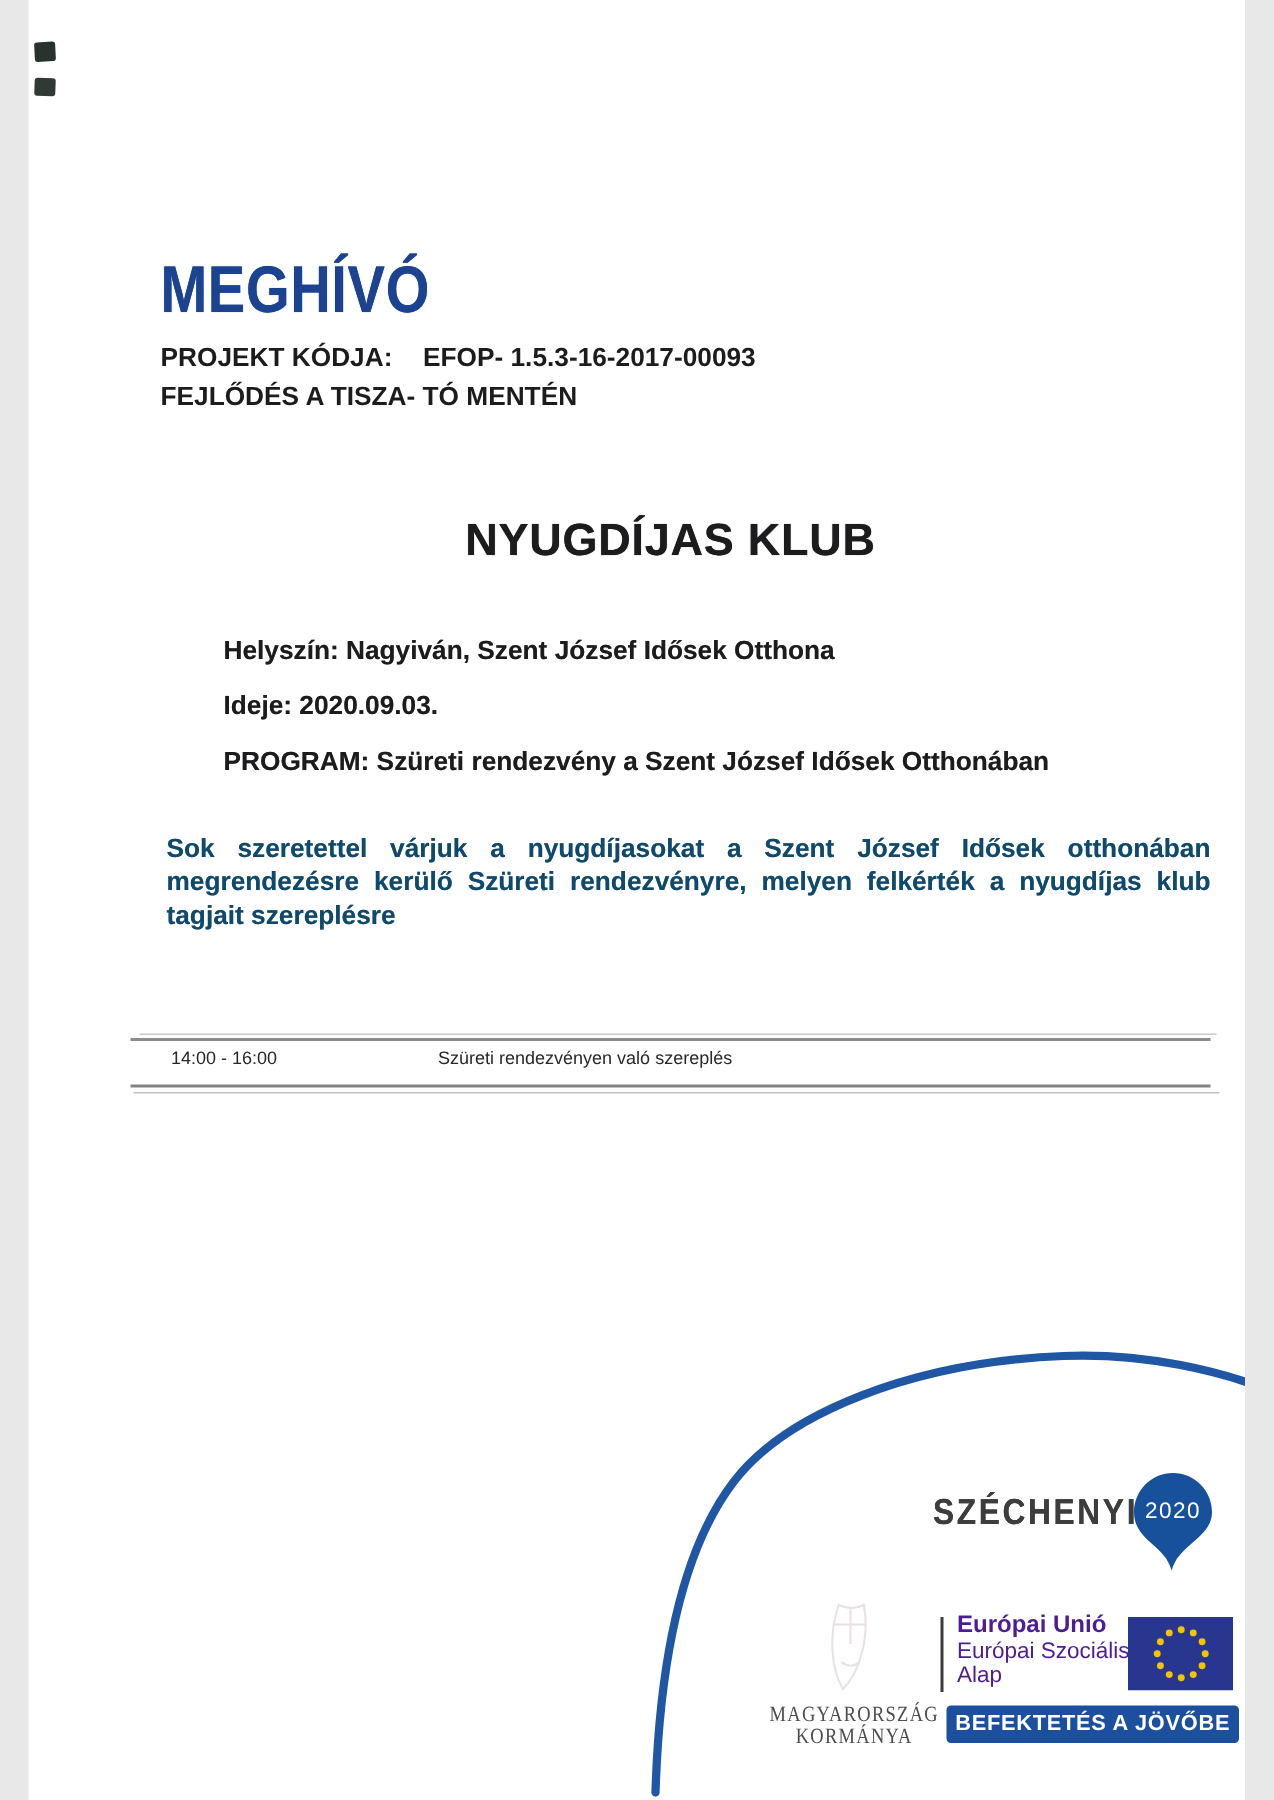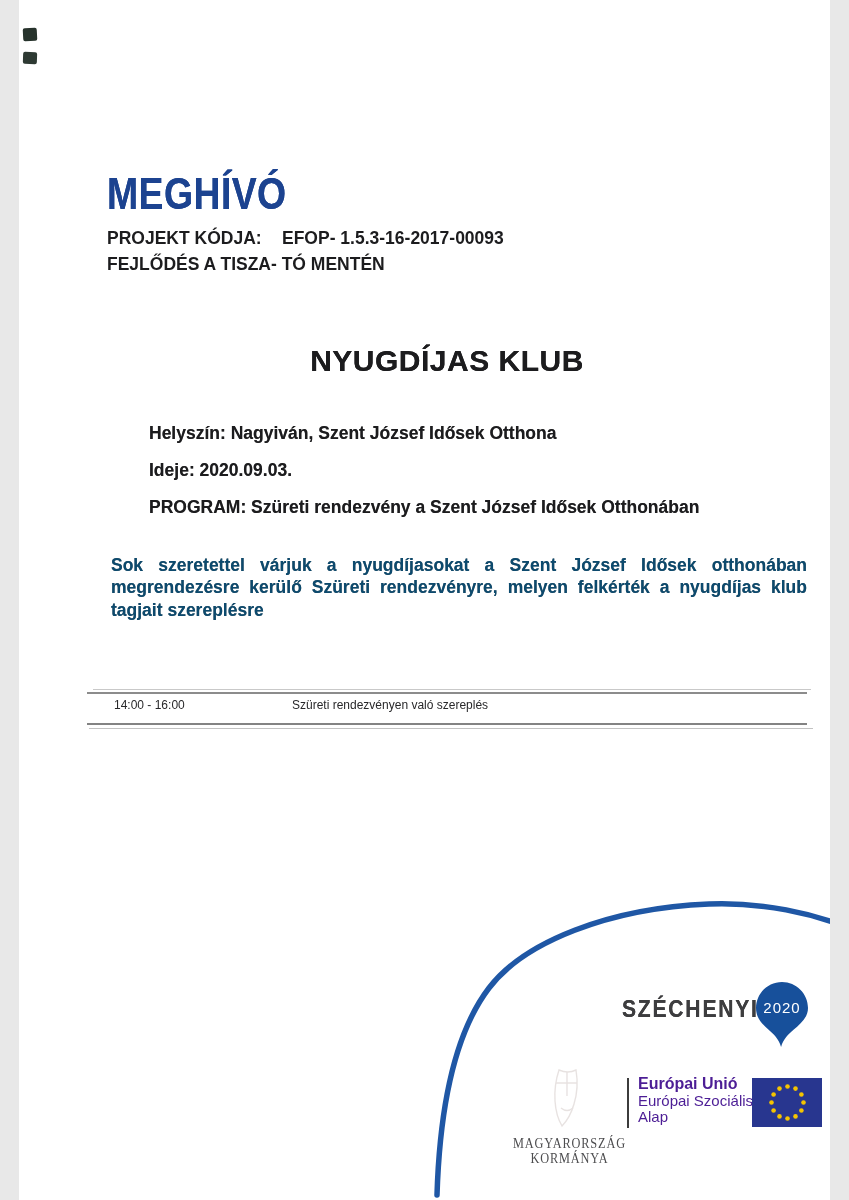--- a/index.html
+++ b/index.html
@@ -158,14 +158,15 @@
       <circle cx="43.5" cy="38.4" r="2.3"></circle>
       <circle cx="35.5" cy="40.5" r="2.3"></circle>
       <circle cx="27.5" cy="38.4" r="2.3"></circle>
       <circle cx="21.6" cy="32.5" r="2.3"></circle>
       <circle cx="19.5" cy="24.5" r="2.3"></circle>
       <circle cx="21.6" cy="16.5" r="2.3"></circle>
       <circle cx="27.5" cy="10.6" r="2.3"></circle>
     </g>
   </svg>
 
+  <div class="abs invest">BEFEKTETÉS A JÖVŐBE</div>
 
 </div>
 
 </body></html>

